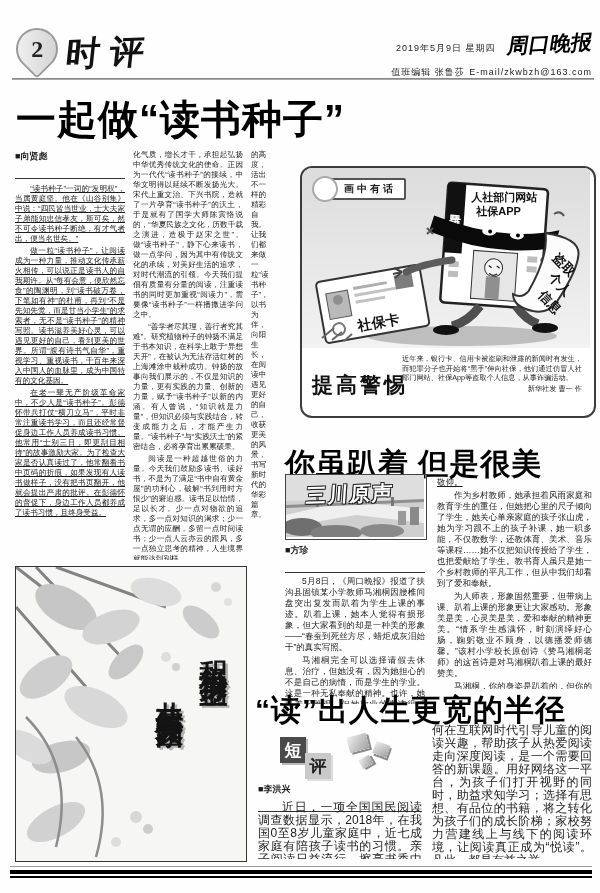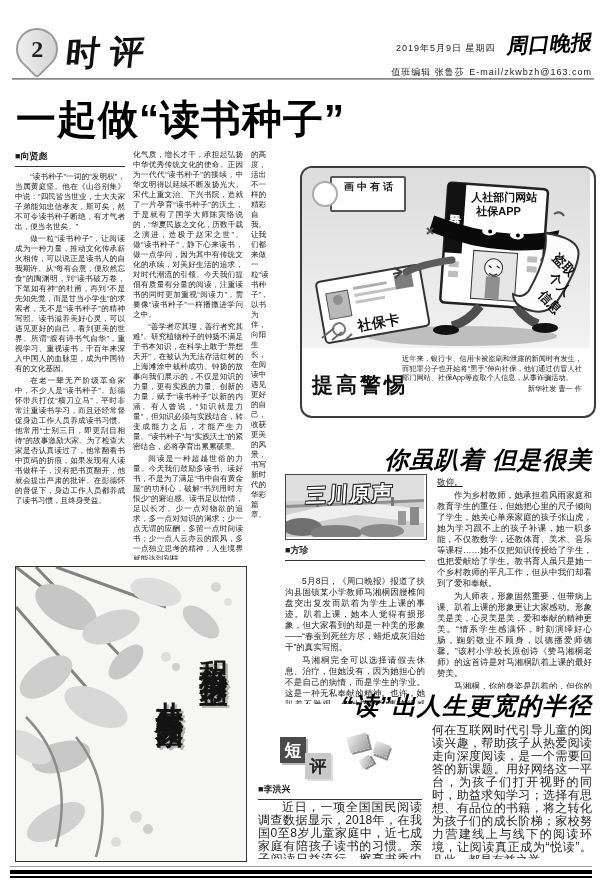--- a/index.html
+++ b/index.html
@@ -15,51 +15,51 @@
   .section-title{font-family:"Liberation Serif",serif;font-weight:900;font-size:34px;
                  transform:skewX(-8deg) rotate(-2deg);letter-spacing:10px;color:#111;}
   .hdr-small{font-size:9px;color:#222;letter-spacing:1px;}
   .paper-logo{font-family:"Liberation Serif",serif;font-weight:900;font-size:21px;
               transform:skewX(-12deg) rotate(-3deg);display:inline-block;color:#000;}
   .header-rule{height:2px;background:linear-gradient(#777,#bbb);}
   
   .main-headline{font-size:40px;font-weight:900;letter-spacing:1px;color:#000;
                  font-family:"Liberation Sans",sans-serif;white-space:nowrap;}
   
-  .author{font-size:9px;font-weight:bold;border-bottom:1px solid #333;padding-bottom:3px;margin-bottom:5px;}
+  .author{font-size:9px;font-weight:bold;border-bottom:1px solid #333;padding-bottom:15px;margin-bottom:5px;}
   .coltext{font-size:7.6px;line-height:10px;text-align:justify;overflow:hidden;}
   .coltext p{margin:0 0 2px 0;text-indent:2em;}
   .strip{font-size:7.6px;line-height:10px;overflow:hidden;word-break:break-all;}
   .mid{font-size:8.5px;line-height:11px;}
   .big{font-size:12px;line-height:13px;}
   
   .cartoon-box{border:2px solid #3c3c3c;border-radius:12px;background:#fff;overflow:hidden;}
   .huazhong{display:flex;align-items:center;}
   .huazhong .circ{width:22px;height:22px;border:2px solid #aaa;border-radius:50%;background:#fff;margin-right:-8px;z-index:2;}
   .huazhong .lbl{border:2px solid #555;background:#fff;font-size:10px;font-weight:bold;letter-spacing:3px;
-                 padding:2px 8px 16px 12px;border-radius:2px;}
+                 padding:2px 8px 2px 12px;border-radius:2px;}
   .warning{font-size:21px;font-weight:900;letter-spacing:3px;color:#111;}
   .caption{font-size:7.2px;line-height:9.5px;text-align:justify;}
   .credit{font-size:7.2px;text-align:right;margin-top:1px;}
   
   .framed{border:1px solid #444;}
   .photo-label{font-size:20px;font-weight:900;color:#fff;letter-spacing:2px;
                text-shadow:-1px -1px 0 #222,1px -1px 0 #222,-1px 1px 0 #222,1px 1px 0 #222;
                transform:rotate(-2deg) skewX(-6deg);}
   
   .psa{border:1px solid #333;background:#f7f7f5;overflow:hidden;}
   .vtext{writing-mode:vertical-rl;font-family:"Liberation Serif",serif;font-weight:900;
          font-size:28px;letter-spacing:4px;color:#141414;text-shadow:2.5px 2.5px 0 #b3b3b3;}
   
   .sq{width:26px;height:26px;display:flex;align-items:center;justify-content:center;
       font-size:17px;font-weight:900;}
   .sq1{background:#4a4a4a;color:#fff;box-shadow:2px 2px 0 #bbb;}
   .sq2{background:#c9c9c9;color:#222;box-shadow:2px 2px 0 #ddd;}
   .cube{background:linear-gradient(135deg,#efefef,#9f9f9f);box-shadow:2px 2px 0 #8c8c8c;}
-  .headline2{font-size:24px;font-weight:900;letter-spacing:1px;text-align:right;color:#000;white-space:nowrap;font-style:italic;}
+  .headline2{font-size:30px;font-weight:900;letter-spacing:1px;text-align:left;color:#000;white-space:nowrap;}
   .rule-thin{background:#999;height:1px;}
   .rule-thick{background:#000;}
 </style>
 </head>
 <body>
 
 <div id="page">
 
   <div class="abs badge" style="left:16px;top:28px;">
     <span>2</span>
@@ -73,21 +73,21 @@
       <span class="hdr-small">值班编辑 张鲁莎</span>
       <span class="hdr-small" style="">E-mail/zkwbzh@163.com</span>
     </div>
   </div>
   <div class="abs header-rule" style="left:12px;top:78px;width:582px;"></div>
 
   <div class="abs main-headline" style="left:16px;top:92px;">一起做“读书种子”</div>
 
   <div class="abs" style="left:15px;top:150px;width:110px;height:410px;">
     <div class="author">■向贤彪</div>
-    <div class="coltext" style="height:392px;">
+    <div class="coltext" style="height:392px;text-decoration:underline;">
       <p>“读书种子”一词的“发明权”，当属黄庭坚。他在《山谷别集》中说：“四民皆当世业，士大夫家子弟能知忠信孝友，斯可矣，然不可令读书种子断绝，有才气者出，便当名世矣。”</p>
       <p>做一粒“读书种子”，让阅读成为一种力量，推动文化传承薪火相传，可以说正是读书人的自我期许。从“每有会意，便欣然忘食”的陶渊明，到“读书破万卷，下笔如有神”的杜甫，再到“不是先知先觉，而是甘当小学生”的求索者，无不是“读书种子”的精神写照。读书滋养美好心灵，可以遇见更好的自己，看到更美的世界。所谓“腹有诗书气自华”，重视学习、重视读书，千百年来深入中国人的血脉里，成为中国特有的文化基因。</p>
       <p>在老一辈无产阶级革命家中，不少人是“读书种子”。彭德怀带兵打仗“横刀立马”，平时非常注重读书学习，而且还经常督促身边工作人员养成读书习惯。他常用“士别三日，即更刮目相待”的故事激励大家。为了检查大家是否认真读过了，他常翻看书中页码的折痕，如果发现有人读书做样子，没有把书页翻开，他就会提出严肃的批评。在彭德怀的督促下，身边工作人员都养成了读书习惯，且终身受益。</p>
     </div>
   </div>
 
   <div class="abs coltext" style="left:133px;top:150px;width:110px;height:410px;">
     <p style="text-indent:0;">化气质，增长才干，承担起弘扬中华优秀传统文化的使命。正因为一代代“读书种子”的接续，中华文明得以延续不断发扬光大。宋代上重文治、下兴书院，造就了一片孕育“读书种子”的沃土，于是就有了国学大师陈寅恪说的，“华夏民族之文化，历数千载之演进，造极于赵宋之世”。做“读书种子”，静下心来读书，做一点学问，因为其中有传统文化的承续，对美好生活的追求，对时代潮流的引领。今天我们提倡有质量有分量的阅读，注重读书的同时更加重视“阅读力”，需要像“读书种子”一样播撒进学问之中。</p>
     <p>“善学者尽其理，善行者究其难”。研究植物种子的钟扬不满足于书本知识，在科学上敢于“异想天开”，在被认为无法存活红树的上海滩涂中栽种成功。钟扬的故事向我们展示的，不仅是知识的力量，更有实践的力量、创新的力量，赋予“读书种子”以新的内涵。有人曾说，“知识就是力量”，但知识必须与实践结合，转变成能力之后，才能产生力量。“读书种子”与“实践沃土”的紧密结合，必将孕育出累累硕果。</p>
     <p>阅读是一种超越世俗的力量。今天我们鼓励多读书、读好书，不是为了满足“书中自有黄金屋”的功利心，破解“书到用时方恨少”的窘迫感。读书足以怡情，足以长才。少一点对物欲的追求，多一点对知识的渴求；少一点无谓的应酬，多留一点时间读书；少一点人云亦云的跟风，多一点独立思考的精神，人生境界就能达到别样</p>

